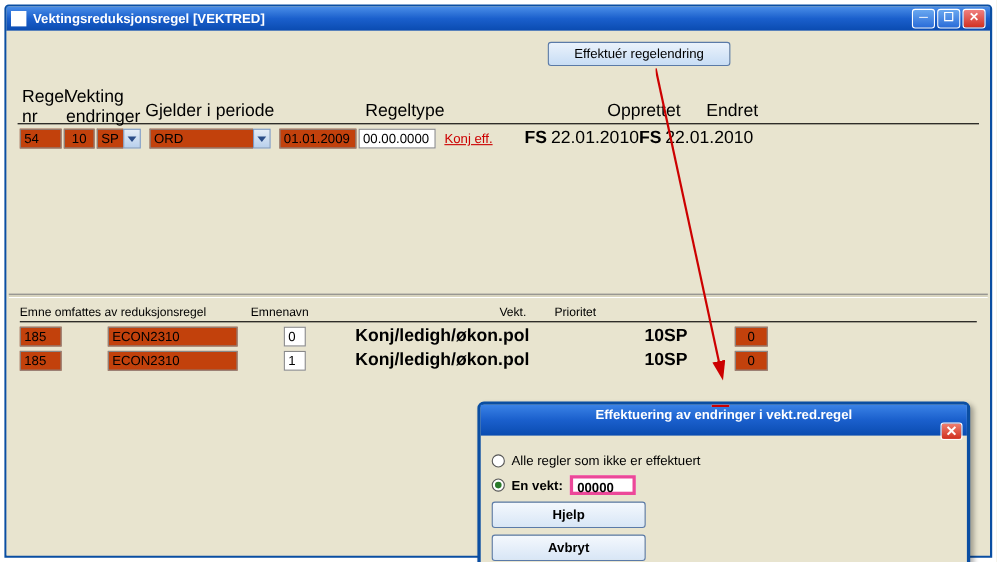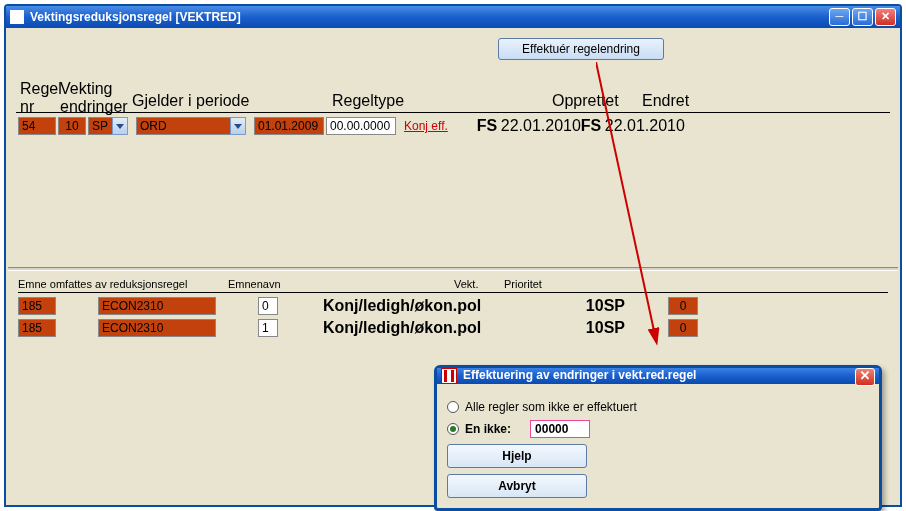--- a/index.html
+++ b/index.html
@@ -159,28 +159,29 @@
   .dialog {
     position: absolute;
     top: 337px; left: 428px;
     width: 448px;
     border: 3px solid #0a4ea2;
     border-radius: 6px 6px 4px 4px;
     background: #e8e4cf;
     box-shadow: 3px 3px 5px rgba(0,0,0,0.3);
   }
   .dialog .dlg-title {
-    height: 16px;
+    height: 28px;
     background: linear-gradient(to bottom, #3a82e6 0%, #1a5fcc 50%, #0a4bb0 100%);
     display: flex;
-    align-items: flex-start;
+    align-items: center;
     padding: 0 4px;
     color: #fff;
     font-weight: bold;
     font-size: 12px;
+    flex-direction: column;
   }
   .dlg-icon {
     width: 16px; height: 16px;
     margin-right: 6px;
     display: inline-block;
     background: #fff;
     border: 1px solid #c00;
     position: relative;
   }
   .dlg-icon::before, .dlg-icon::after {
@@ -214,23 +215,23 @@
     background: linear-gradient(to bottom, #f4f8fd, #d8e6f6);
     border-radius: 3px;
     text-align: center;
     line-height: 22px;
     font-size: 12px;
     font-weight: bold;
     cursor: pointer;
   }
   .dlg-input {
     width: 60px; height:18px;
-    border:1px solid #ec4899; background:#fff;
+    border:3px solid #ec4899; background:#fff;
     font-size:12px; padding:1px 4px; font-weight:bold;
-    margin-left: 19px;
+    margin-left: 6px;
   }
   .close-x {
     width:20px; height:18px; margin-left:auto;
     border:1px solid #fff; border-radius:3px;
     background: linear-gradient(to bottom, #f08070, #d03020);
     color:#fff; text-align:center; line-height:14px; font-weight:bold;
     cursor:pointer; font-size:13px;
   }
 </style>
 </head>
@@ -338,21 +339,21 @@
         <div class="close-x">✕</div>
       </div>
       <div class="dlg-body">
         <div class="dlg-left">
           <div class="radio-row">
             <span class="radio"></span>
             <span>Alle regler som ikke er effektuert</span>
           </div>
           <div class="radio-row">
             <span class="radio checked"></span>
-            <span style="font-weight:bold">En ikke:</span>
+            <span style="font-weight:bold">En vekt:</span>
             <span class="dlg-input">00000</span>
           </div>
         </div>
         <div class="dlg-right">
           <div class="dlg-btn">Hjelp</div>
           <div class="dlg-btn">Avbryt</div>
         </div>
       </div>
     </div>
 

